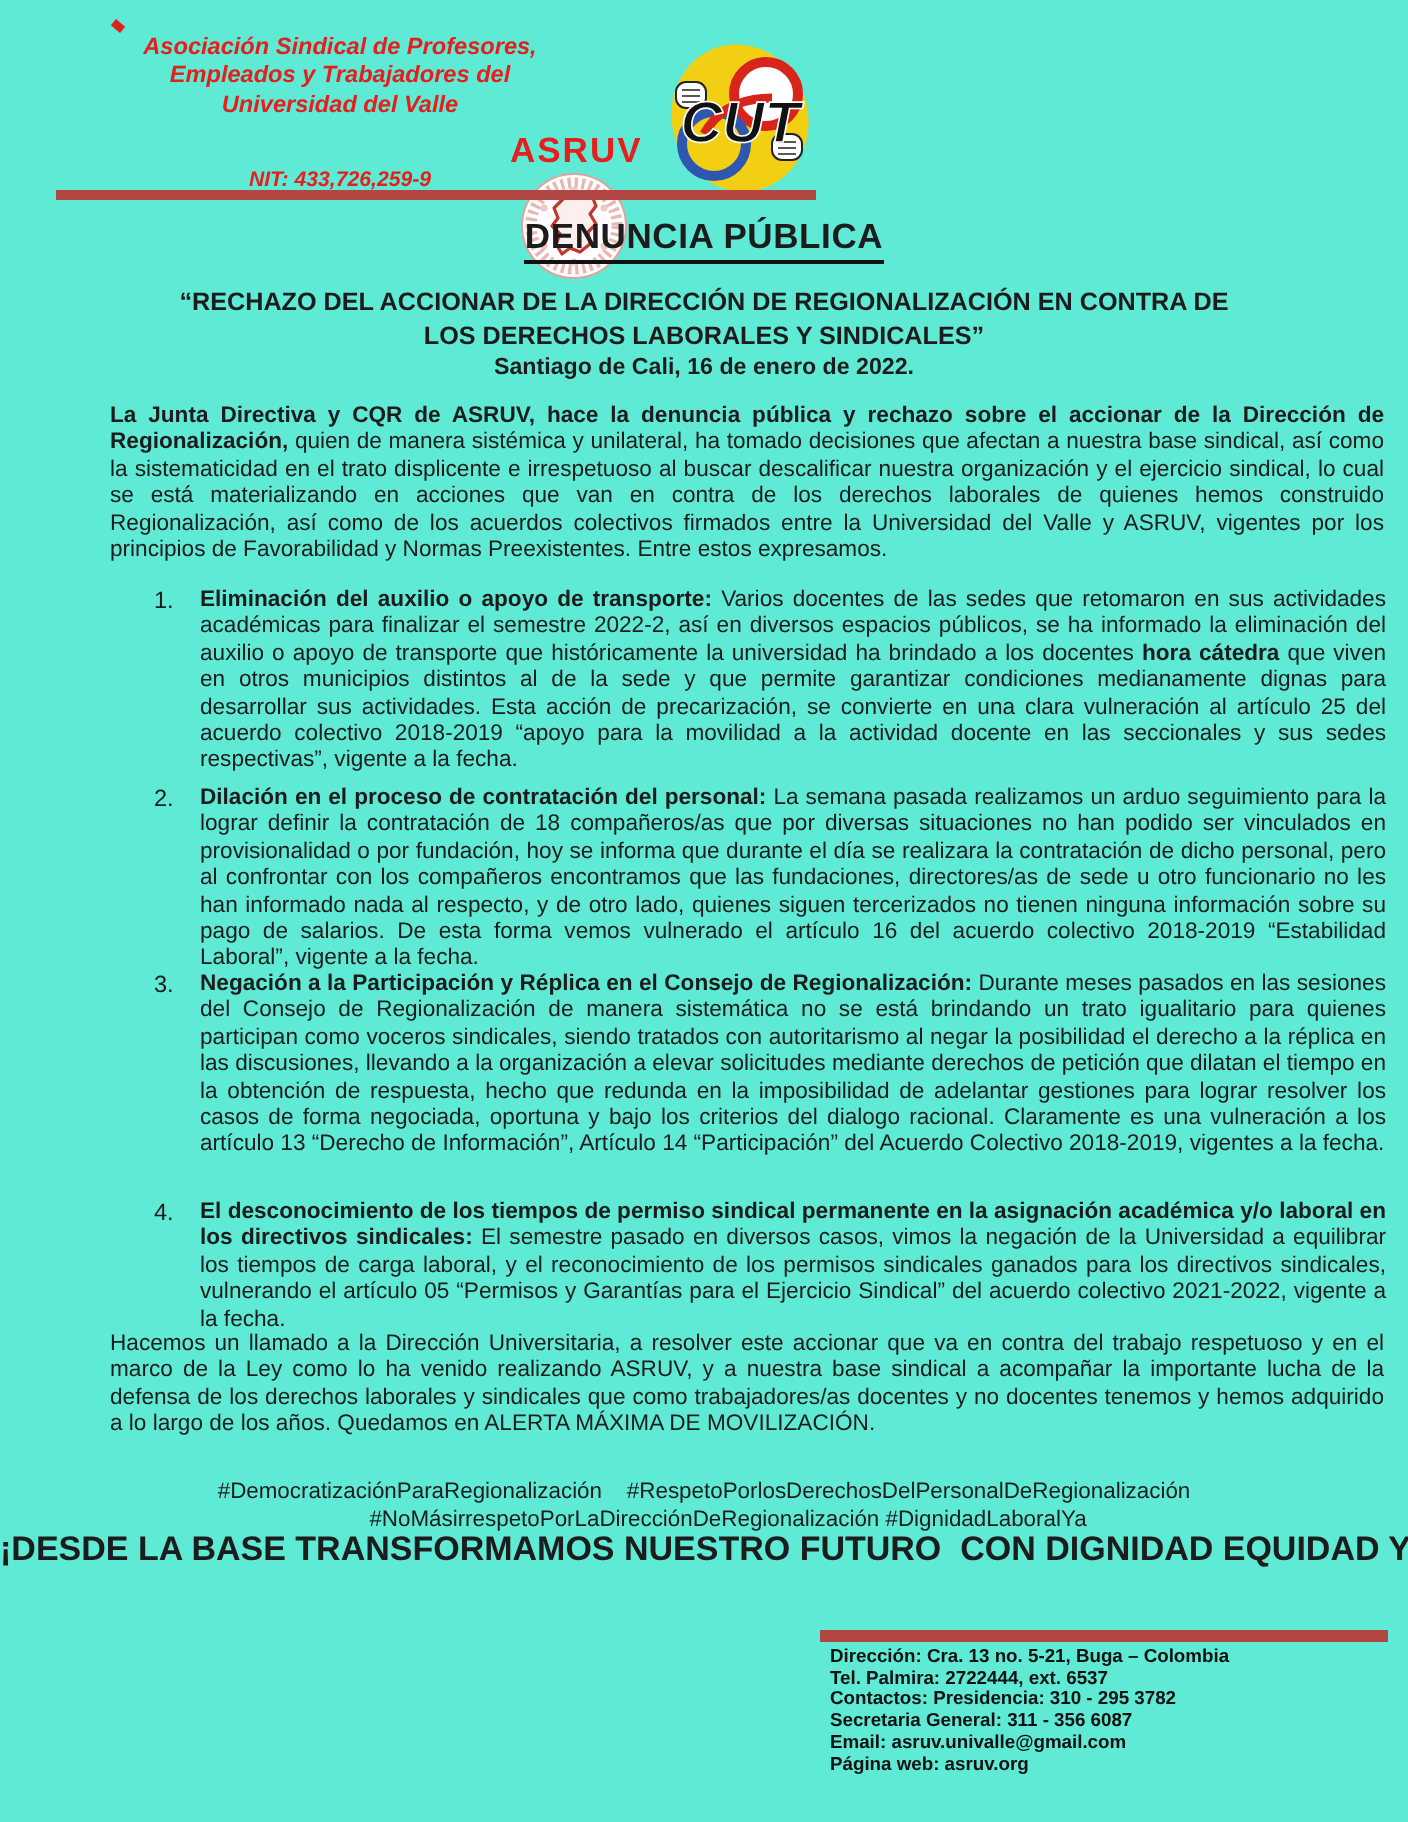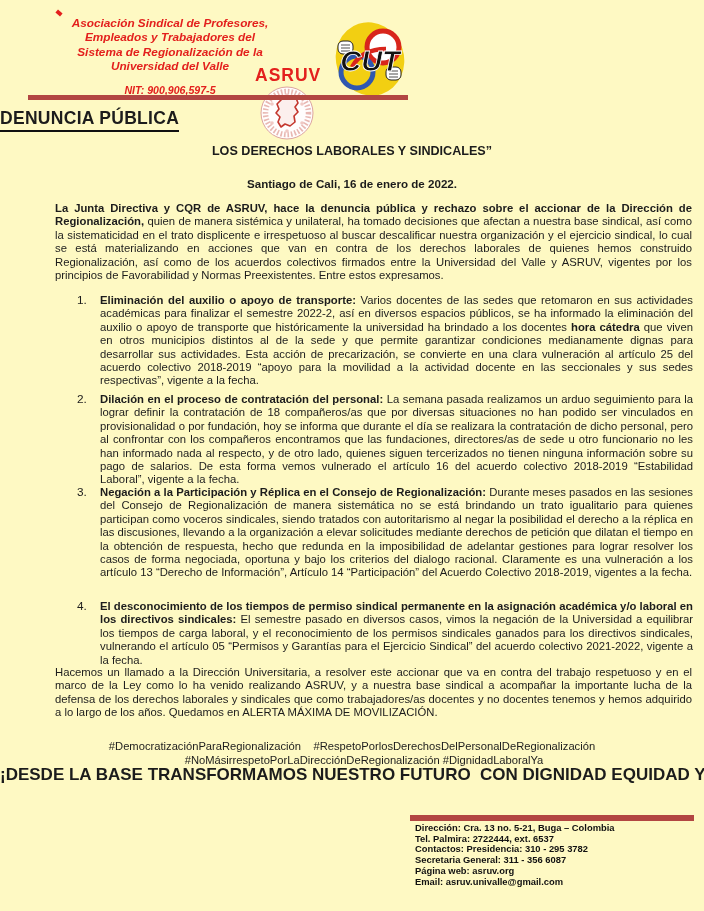--- a/index.html
+++ b/index.html
@@ -1,32 +1,32 @@
 <!DOCTYPE html>
 <html><head>
 <meta charset="utf-8">
 <style>
   html,body{margin:0;padding:0;background:#ffffff;}
   .page{
-    position:relative;width:704px;height:911px;background:#fef9c3;overflow:hidden;
+    position:relative;width:704px;height:911px;background:#5eead4;overflow:hidden;
     font-family:"Liberation Sans", sans-serif;color:#1c1c1c;
   }
   
   .org-block{position:absolute;left:68px;top:16px;width:204px;text-align:center;
     color:#e3201d;font-weight:bold;font-style:italic;font-size:11.8px;line-height:14.4px;}
   .nit{position:absolute;left:68px;top:84px;width:204px;text-align:center;
     color:#e3201d;font-weight:bold;font-style:italic;font-size:10.6px;}
   .speck{position:absolute;left:56px;top:11px;width:6px;height:4px;background:#e3201d;transform:rotate(40deg);}
   .top-rule{position:absolute;left:28px;top:95px;width:380px;height:5px;background:#b24642;}
   .asruv-logo{position:absolute;left:255px;top:26px;width:64px;text-align:center;}
   .asruv-logo .asruv-word{color:#e3201d;font-weight:bold;font-size:17.5px;letter-spacing:1px;line-height:18px;margin-top:40px;}
   .asruv-seal{display:block;margin:2px auto 0 auto;}
   .cut-logo{position:absolute;left:330px;top:21px;}
   
-  .doc-title{position:absolute;left:0;top:108px;width:704px;
+  .doc-title{position:absolute;left:0;top:108px;width:704px;text-align:center;
     font-weight:bold;font-size:17.5px;letter-spacing:.3px;}
   .doc-title span{border-bottom:2px solid #111;padding-bottom:2px;}
   .subtitle{position:absolute;left:20px;top:143px;width:664px;text-align:center;
     font-weight:bold;font-size:12.6px;line-height:16.5px;}
   .dateline{position:absolute;left:0;top:177px;width:704px;text-align:center;
     font-weight:bold;font-size:11.6px;}
   
   .para{position:absolute;text-align:justify;font-size:11.3px;line-height:13.4px;}
   .intro{left:55px;top:202px;width:637px;}
   .closing{left:55px;top:666px;width:637px;}
@@ -49,24 +49,23 @@
 </head>
 <body>
 
 <div class="page">
 
   <div class="speck"></div>
 
   <div class="org-block">
     <div>Asociación Sindical de Profesores,</div>
     <div>Empleados y Trabajadores del</div>
-    <div>Sistema de Regionalización de la</div>
     <div>Universidad del Valle</div>
   </div>
-  <div class="nit">NIT: 900,906,597-5</div>
+  <div class="nit">NIT: 433,726,259-9</div>
 
   <div class="asruv-logo">
     <div class="asruv-word">ASRUV</div>
     <svg class="asruv-seal" width="54" height="54" viewBox="0 0 54 54">
       <circle cx="27" cy="27" r="26" fill="#fffdfd" stroke="#dda49f" stroke-width="1"></circle>
       <circle cx="27" cy="27" r="21.5" fill="none" stroke="#e8b7b2" stroke-width="5.5" stroke-dasharray="1.6 1.9"></circle>
       <g fill="#f0c9c4">
         <circle cx="27" cy="9" r="1.8"></circle>
           <circle cx="12" cy="18" r="1.8"></circle>
           <circle cx="42" cy="18" r="1.8"></circle>
@@ -90,20 +89,21 @@
     </g>
     <text x="40" y="50" text-anchor="middle" font-family="Liberation Sans, sans-serif" font-size="29" font-style="italic" font-weight="bold" fill="#111111" stroke="#ffffff" stroke-width="0.8">CUT</text>
   </svg>
 
   <div class="top-rule"></div>
 
   <div class="doc-title">
     <span>DENUNCIA PÚBLICA</span>
   </div>
   <div class="subtitle">
+    <div>“RECHAZO DEL ACCIONAR DE LA DIRECCIÓN DE REGIONALIZACIÓN EN CONTRA DE</div>
     <div>LOS DERECHOS LABORALES Y SINDICALES”</div>
   </div>
   <div class="dateline">Santiago de Cali, 16 de enero de 2022.</div>
 
   <div class="para intro"><span class="seg-b">La Junta Directiva y CQR de ASRUV, hace la denuncia pública y rechazo sobre el accionar de la Dirección de Regionalización,</span><span> quien de manera sistémica y unilateral, ha tomado decisiones que afectan a nuestra base sindical, así como la sistematicidad en el trato displicente e irrespetuoso al buscar descalificar nuestra organización y el ejercicio sindical, lo cual se está materializando en acciones que van en contra de los derechos laborales de quienes hemos construido Regionalización, así como de los acuerdos colectivos firmados entre la Universidad del Valle y ASRUV, vigentes por los principios de Favorabilidad y Normas Preexistentes.  Entre estos expresamos.</span></div>
 
   <div class="item item1">
     <div class="item-num">1.</div>
     <div class="item-body"><span class="seg-b">Eliminación del auxilio o apoyo de transporte: </span><span>Varios docentes de las sedes que retomaron en sus actividades académicas para finalizar el semestre 2022-2, así en diversos espacios públicos, se ha informado la eliminación del auxilio o apoyo de transporte que históricamente la universidad ha brindado a los docentes </span><span class="seg-b">hora cátedra</span><span> que viven en otros municipios distintos al de la sede y que permite garantizar condiciones medianamente dignas para desarrollar sus actividades.  Esta acción de precarización, se convierte en una clara vulneración al artículo 25 del acuerdo colectivo 2018-2019 “apoyo para la movilidad a la actividad docente en las seccionales y sus sedes respectivas”, vigente a la fecha.</span></div>
   </div>
@@ -125,17 +125,17 @@
   <div class="hashline hash1">#DemocratizaciónParaRegionalización    #RespetoPorlosDerechosDelPersonalDeRegionalización</div>
   <div class="hashline hash2">#NoMásirrespetoPorLaDirecciónDeRegionalización #DignidadLaboralYa</div>
   <div class="slogan">¡DESDE LA BASE TRANSFORMAMOS NUESTRO FUTURO  CON DIGNIDAD EQUIDAD Y LEGALIDAD!</div>
 
   <div class="footer-rule"></div>
   <div class="footer-block">
     <div>Dirección: Cra. 13 no. 5-21, Buga – Colombia</div>
     <div>Tel. Palmira: 2722444, ext. 6537</div>
     <div>Contactos: Presidencia: 310 - 295 3782</div>
     <div>Secretaria General: 311 - 356 6087</div>
+    <div>Email: asruv.univalle@gmail.com</div>
     <div>Página web: asruv.org</div>
-    <div>Email: asruv.univalle@gmail.com</div>
   </div>
 
 </div>
 
 </body></html>

